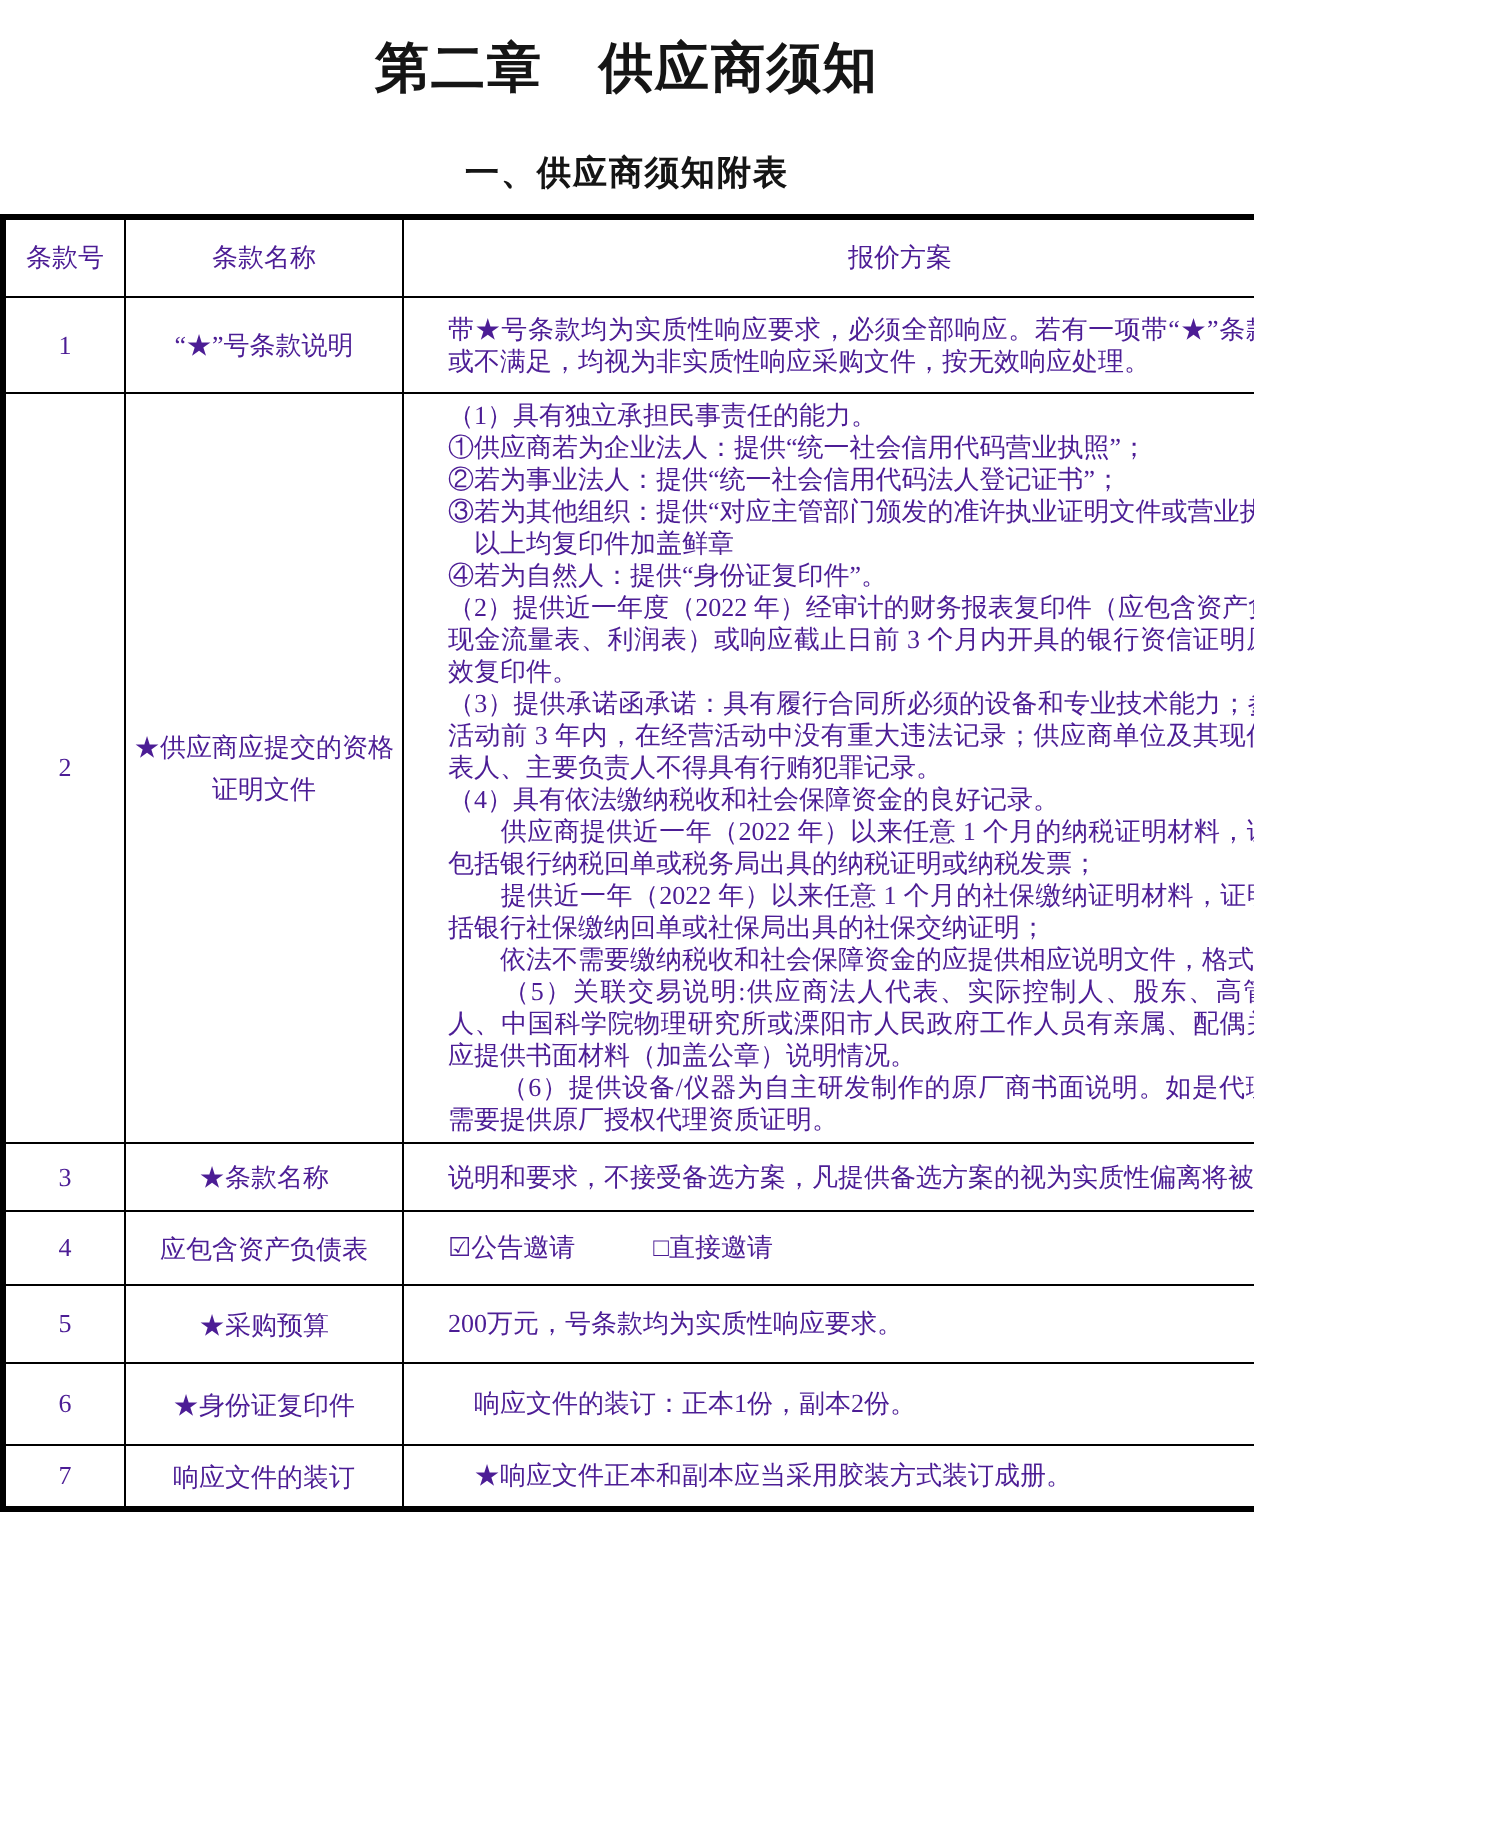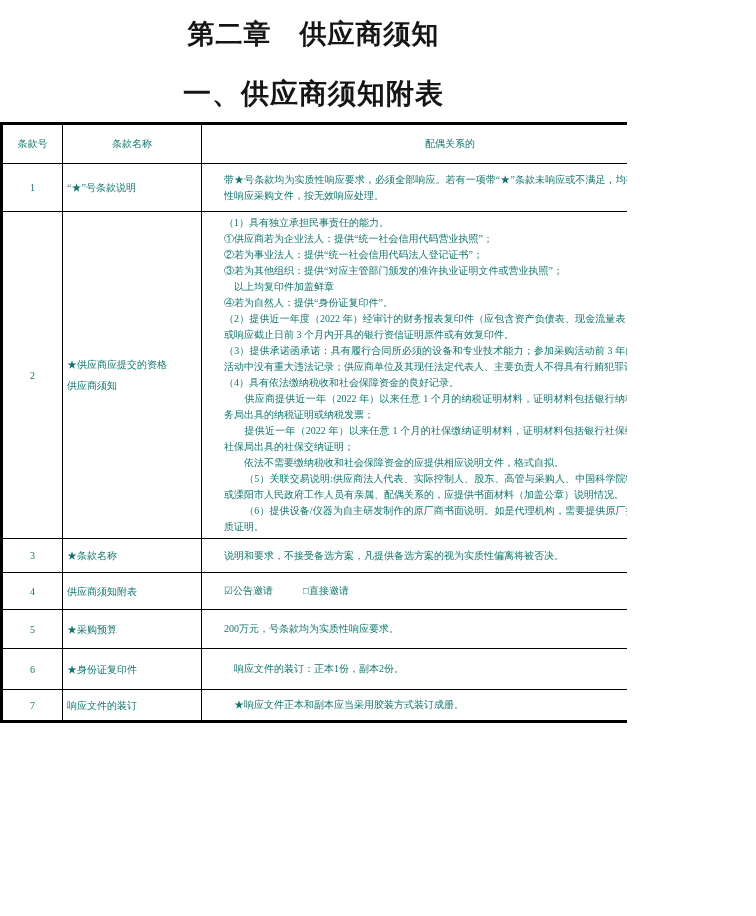--- a/index.html
+++ b/index.html
@@ -15,48 +15,48 @@
   .doc-title {
     margin: 16px 0 0 0;
     text-align: center;
     font-size: 27px;
     font-weight: bold;
     letter-spacing: 1px;
   }
   .doc-subtitle {
     margin: 23px 0 0 0;
     text-align: center;
-    font-size: 28px;
+    font-size: 17px;
     font-weight: bold;
     letter-spacing: 1px;
   }
   table.notice {
     border-collapse: collapse;
     table-layout: fixed;
     width: 698px;
     margin: 9px auto 0 auto;
     border: 3px solid #000;
   }
   col.c-no   { width: 61px; }
   col.c-name { width: 139px; }
   col.c-desc { width: 498px; }
   .notice th, .notice td {
     border: 1px solid #000;
-    font-size: 10px;
+    font-size: 13px;
     padding: 2px 4px;
     vertical-align: middle;
-    color: #0f766e;
+    color: #4c1d95;
   }
   .notice th {
     font-weight: normal;
     text-align: center;
     height: 34px;
   }
   td.no   { text-align: center; }
-  td.name { white-space: pre-wrap; line-height: 21px; font-family: Liberation Serif, serif; }
+  td.name { text-align: center; white-space: pre-wrap; line-height: 21px; font-family: Liberation Serif, serif; }
   td.desc { text-align: justify; white-space: pre-wrap; line-height: 16px; padding: 3px 22px; }
   tr.h-r1 { height: 48px; }
   tr.h-r3 { height: 34px; }
   tr.h-r4 { height: 37px; }
   tr.h-r5 { height: 39px; }
   tr.h-r6 { height: 41px; }
   tr.h-r7 { height: 32px; }
 </style>
 </head>
 <body>
@@ -69,33 +69,33 @@
   <table class="notice">
     <colgroup>
       <col class="c-no">
       <col class="c-name">
       <col class="c-desc">
     </colgroup>
     <thead>
       <tr>
         <th>条款号</th>
         <th>条款名称</th>
-        <th>配偶关系的</th>
+        <th>报价方案</th>
       </tr>
     </thead>
     <tbody>
       <tr class="h-r1">
         <td class="no">1</td>
         <td class="name">“★”号条款说明</td>
         <td class="desc">带★号条款均为实质性响应要求，必须全部响应。若有一项带“★”条款未响应或不满足，均视为非实质性响应采购文件，按无效响应处理。</td>
       </tr>
       <tr class="h-r2">
         <td class="no">2</td>
         <td class="name">★供应商应提交的资格
-供应商须知</td>
+证明文件</td>
         <td class="desc">（1）具有独立承担民事责任的能力。
 ①供应商若为企业法人：提供“统一社会信用代码营业执照”；
 ②若为事业法人：提供“统一社会信用代码法人登记证书”；
 ③若为其他组织：提供“对应主管部门颁发的准许执业证明文件或营业执照”；
 　以上均复印件加盖鲜章
 ④若为自然人：提供“身份证复印件”。
 （2）提供近一年度（2022 年）经审计的财务报表复印件（应包含资产负债表、现金流量表、利润表）或响应截止日前 3 个月内开具的银行资信证明原件或有效复印件。
 （3）提供承诺函承诺：具有履行合同所必须的设备和专业技术能力；参加采购活动前 3 年内，在经营活动中没有重大违法记录；供应商单位及其现任法定代表人、主要负责人不得具有行贿犯罪记录。
 （4）具有依法缴纳税收和社会保障资金的良好记录。
 　　供应商提供近一年（2022 年）以来任意 1 个月的纳税证明材料，证明材料包括银行纳税回单或税务局出具的纳税证明或纳税发票；
@@ -104,21 +104,21 @@
 　　（5）关联交易说明:供应商法人代表、实际控制人、股东、高管与采购人、中国科学院物理研究所或溧阳市人民政府工作人员有亲属、配偶关系的，应提供书面材料（加盖公章）说明情况。
 　　（6）提供设备/仪器为自主研发制作的原厂商书面说明。如是代理机构，需要提供原厂授权代理资质证明。</td>
       </tr>
       <tr class="h-r3">
         <td class="no">3</td>
         <td class="name">★条款名称</td>
         <td class="desc">说明和要求，不接受备选方案，凡提供备选方案的视为实质性偏离将被否决。</td>
       </tr>
       <tr class="h-r4">
         <td class="no">4</td>
-        <td class="name">供应商须知附表</td>
+        <td class="name">应包含资产负债表</td>
         <td class="desc">☑公告邀请　　　□直接邀请</td>
       </tr>
       <tr class="h-r5">
         <td class="no">5</td>
         <td class="name">★采购预算</td>
         <td class="desc">200万元，号条款均为实质性响应要求。</td>
       </tr>
       <tr class="h-r6">
         <td class="no">6</td>
         <td class="name">★身份证复印件</td>

